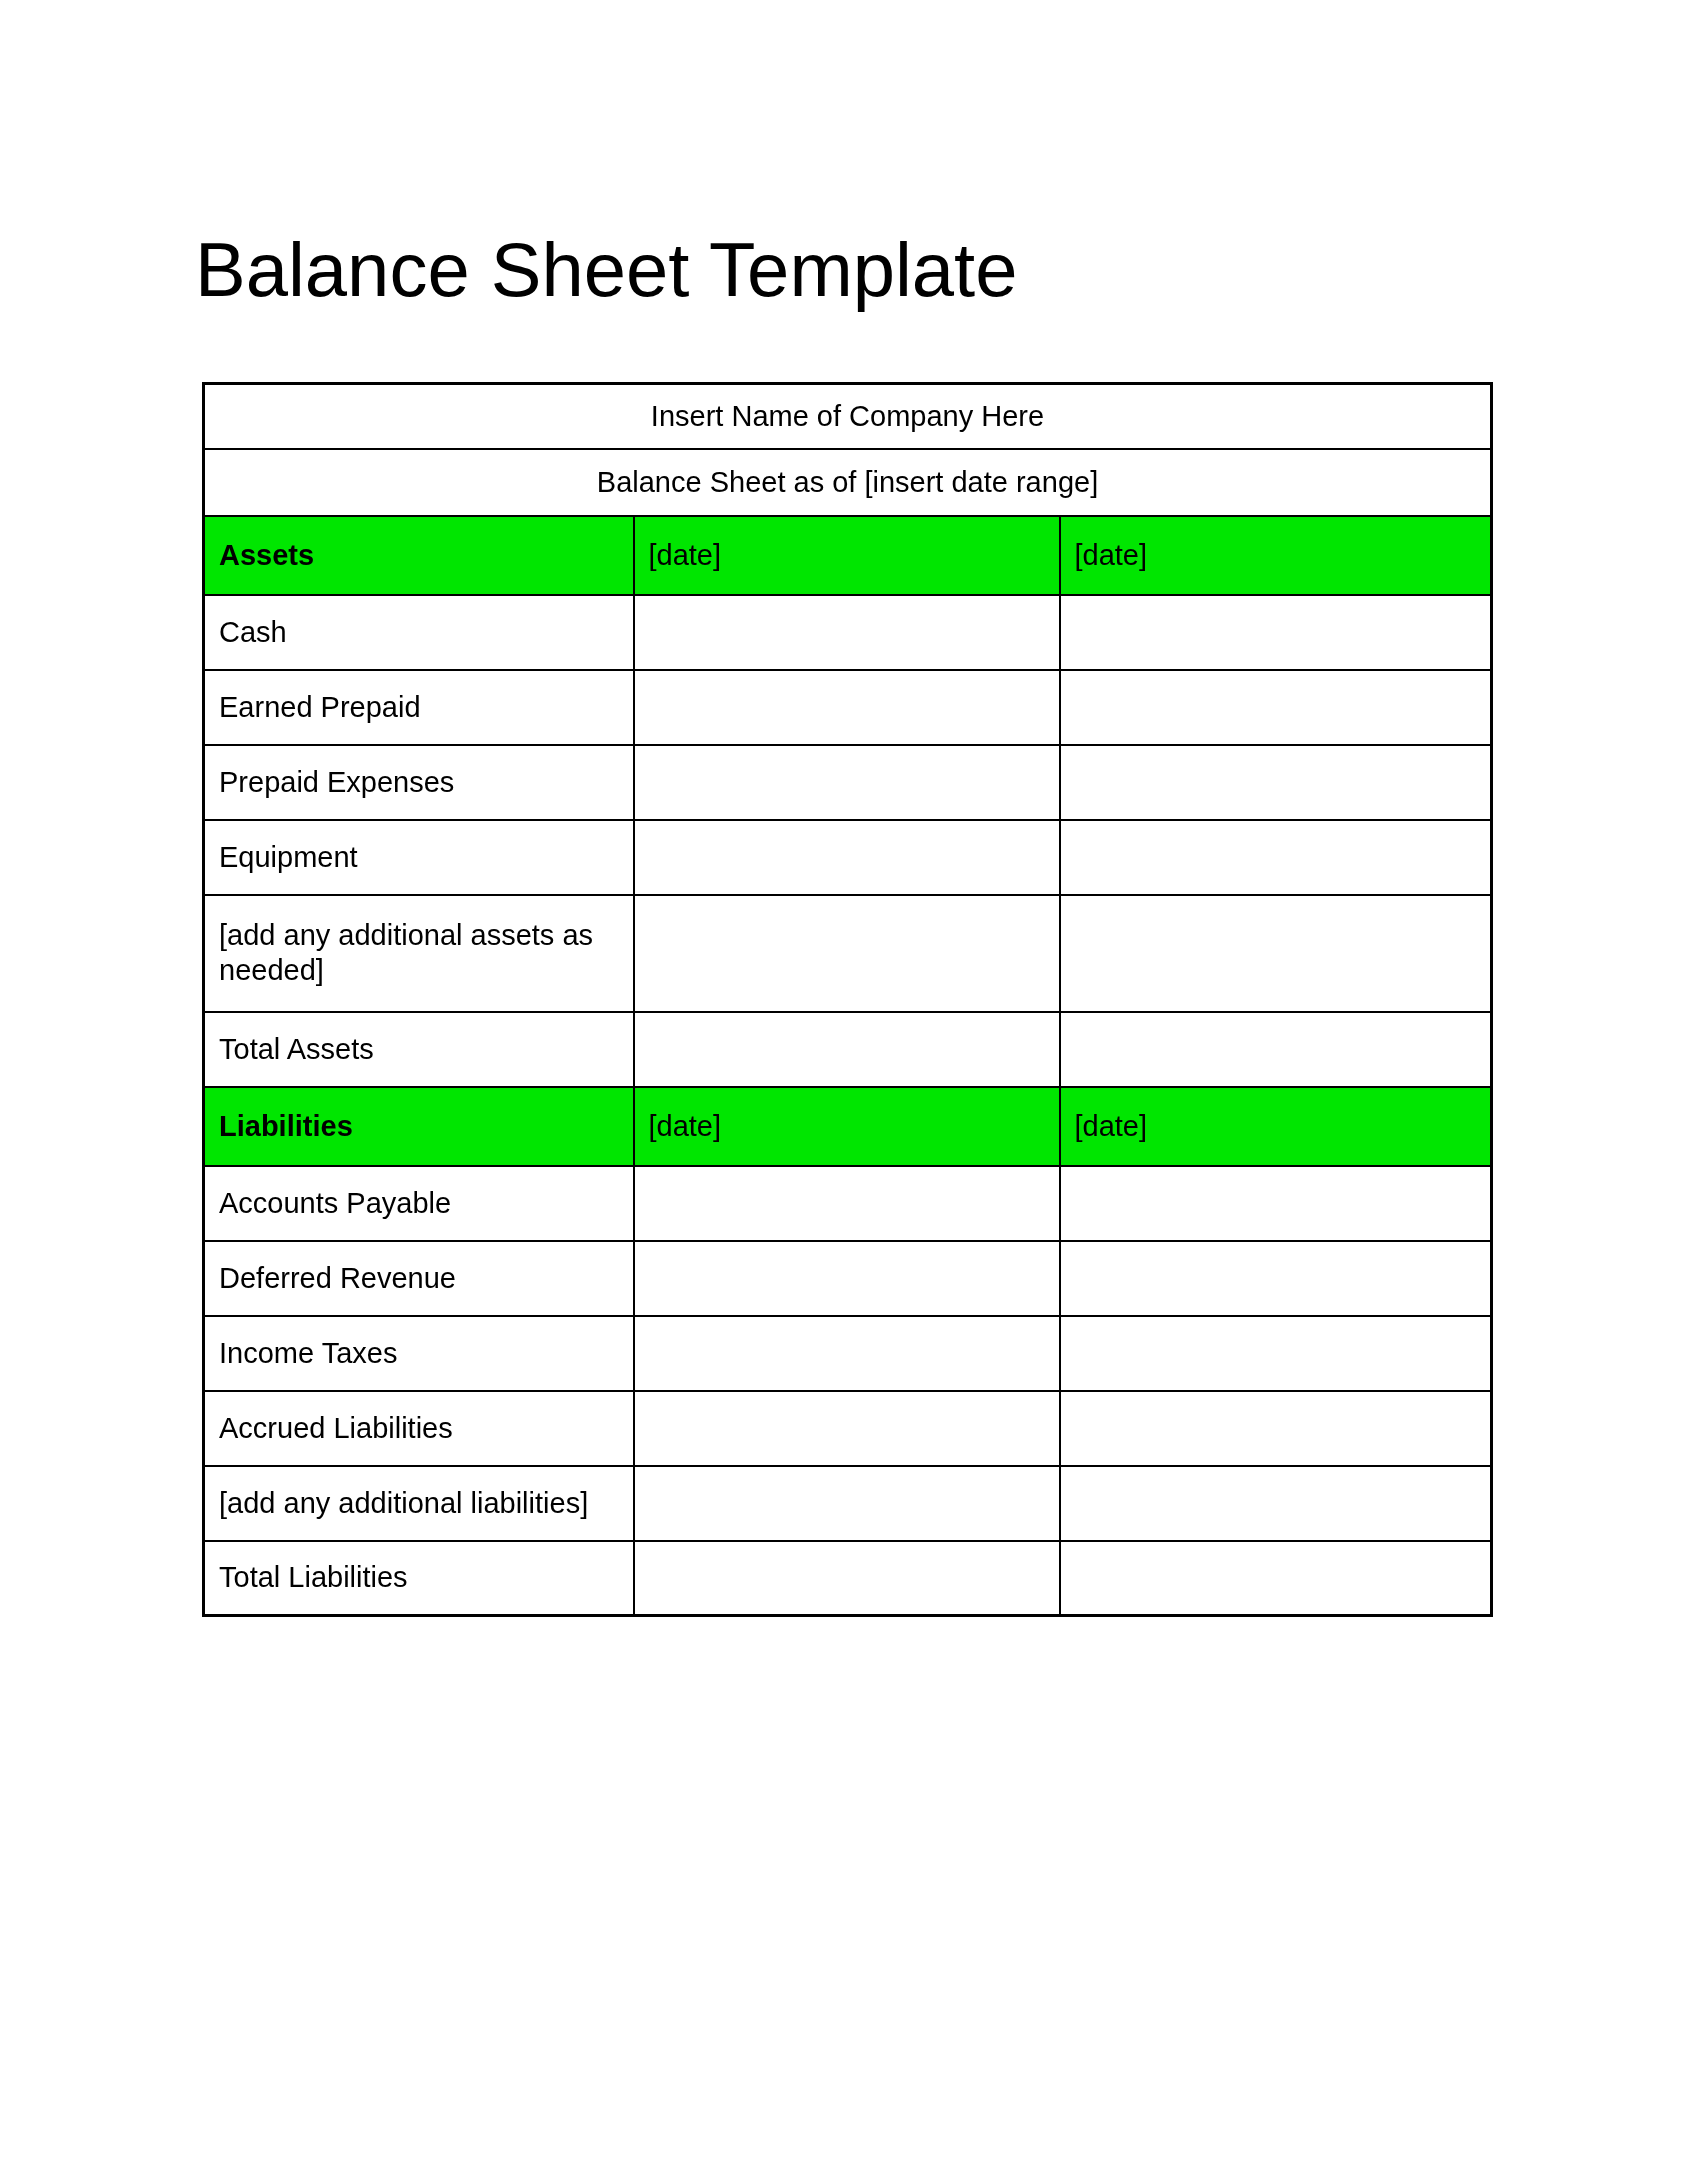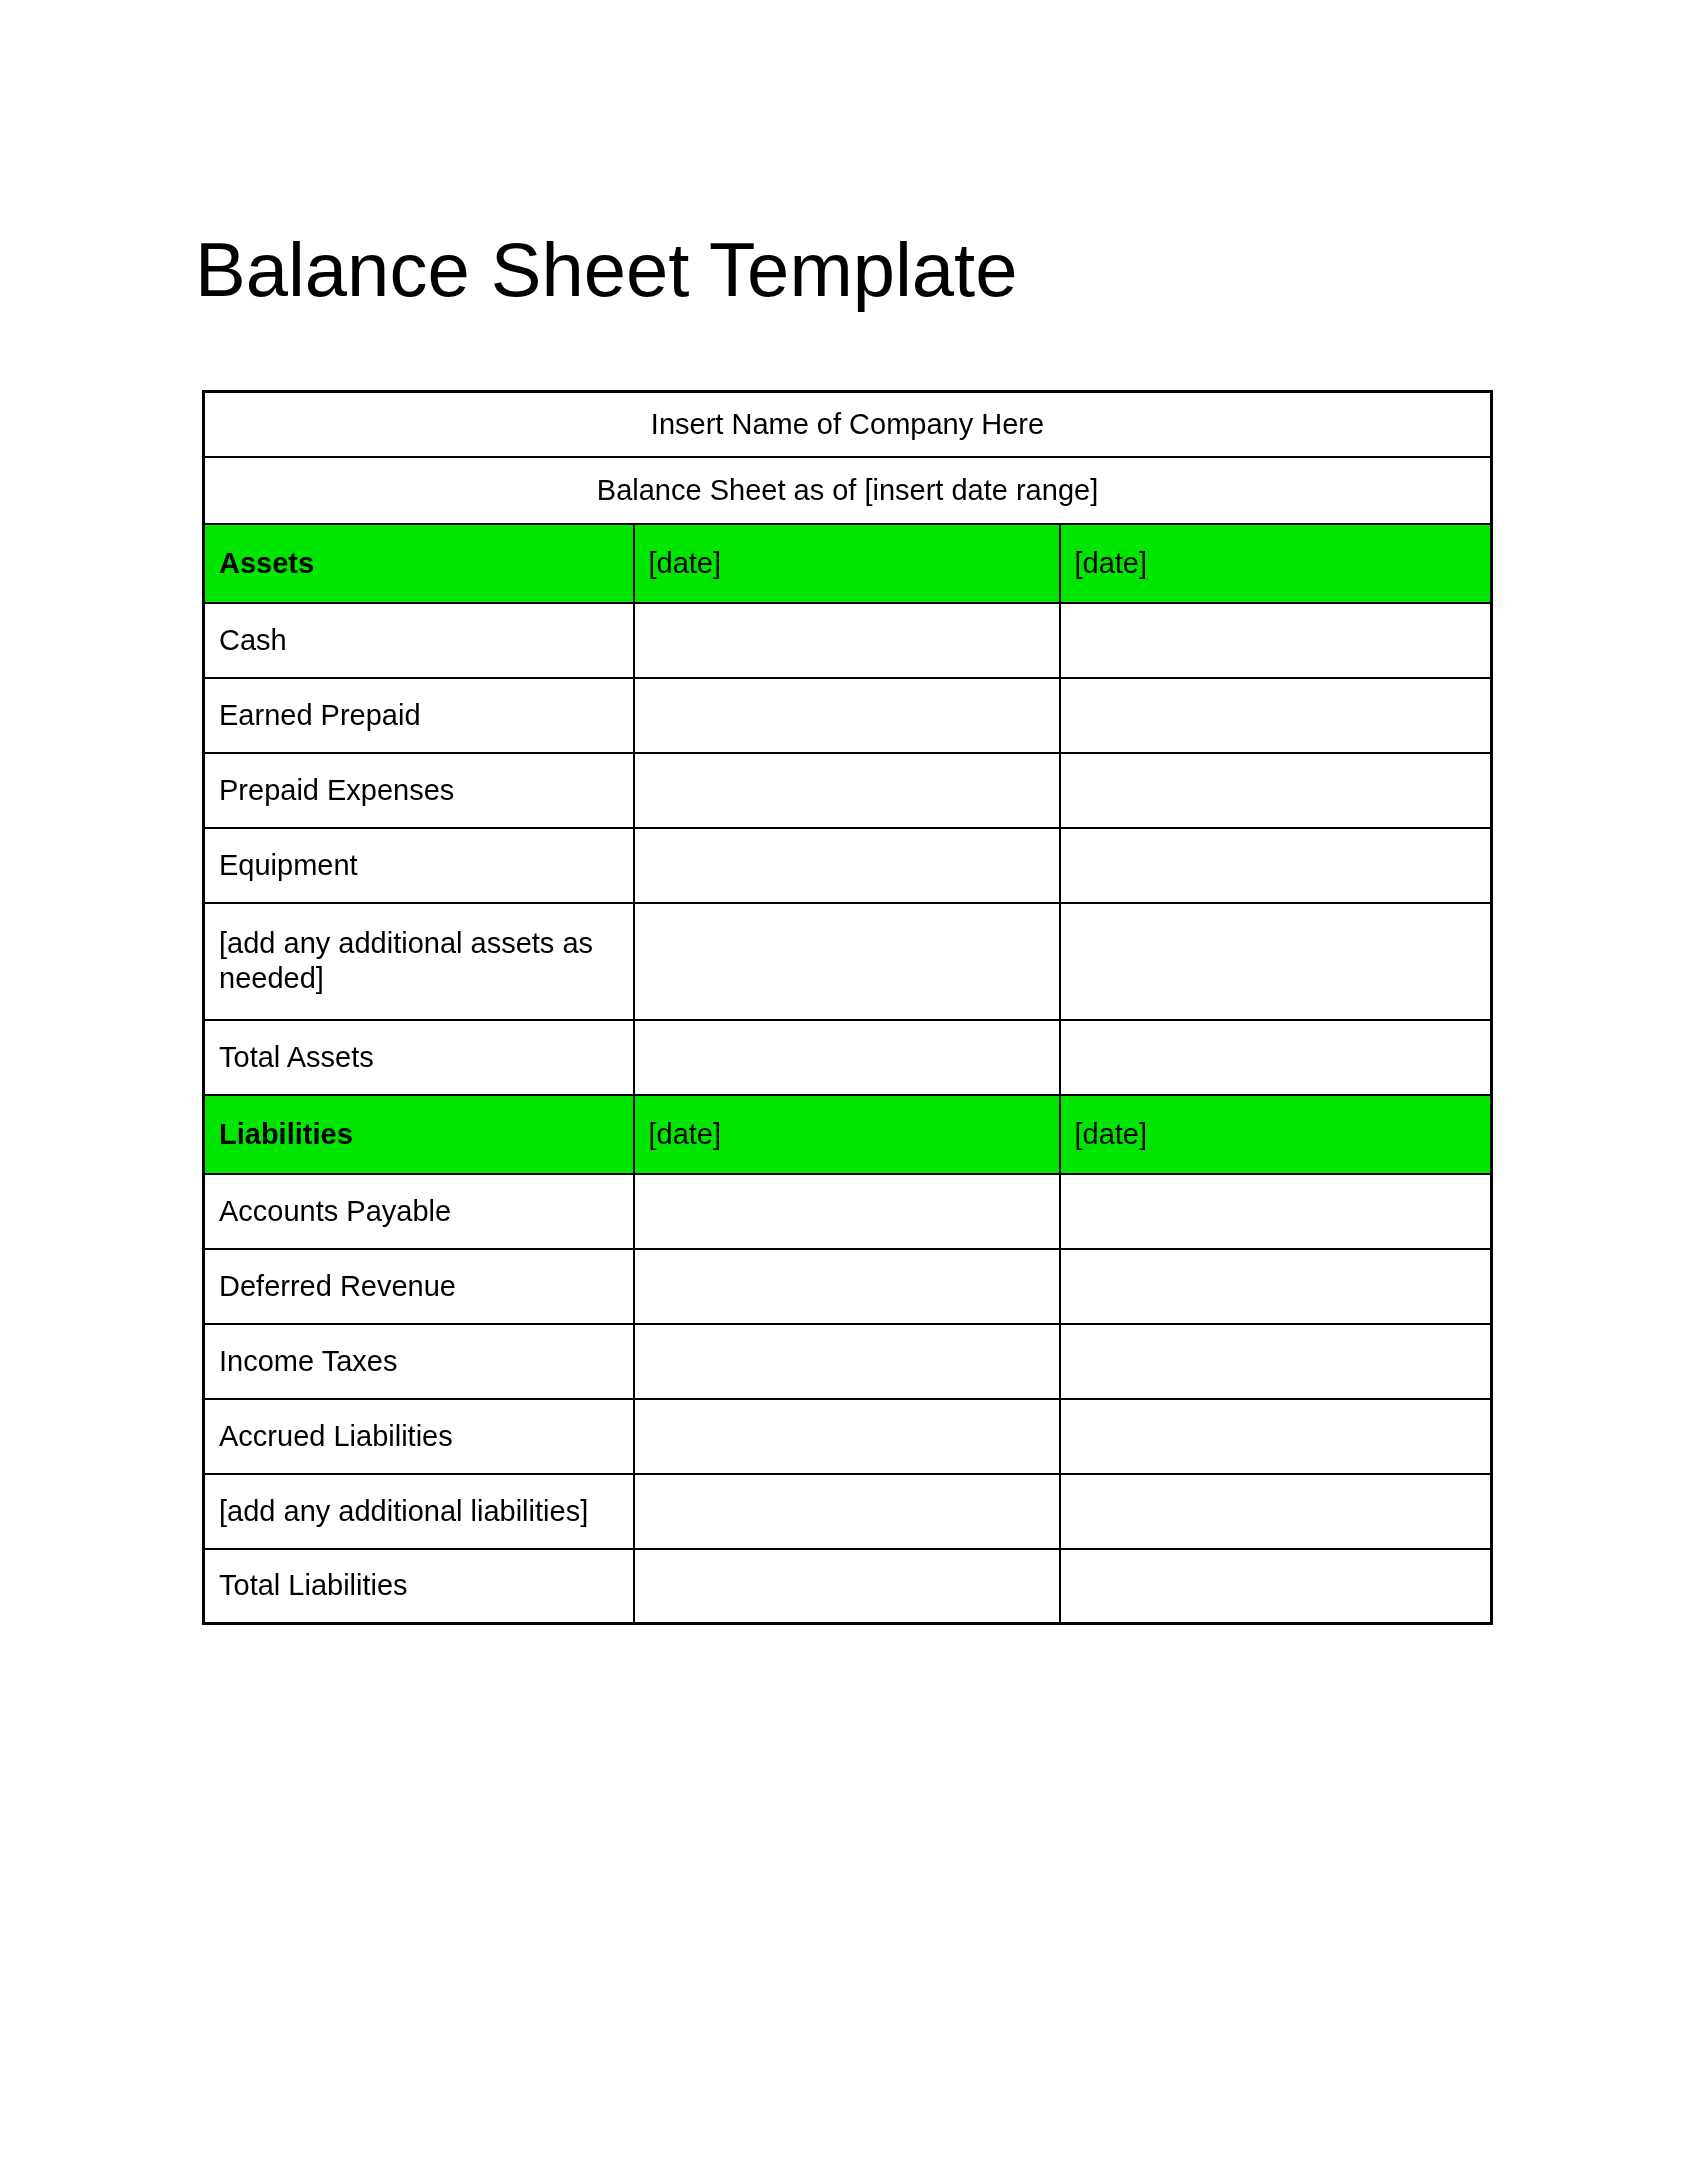--- a/index.html
+++ b/index.html
@@ -22,21 +22,20 @@
     margin-top: 28px;
   }
   table.bs-table {
     position: absolute;
     left: 202px;
     top: 382px;
     width: 1287px;
     border-collapse: collapse;
     table-layout: fixed;
     border: 3px solid #000000;
-    margin-top: 8px;
   }
   table.bs-table td {
     border: 2px solid #000000;
     font-size: 29px;
     line-height: 1.2;
     padding: 8px 14px;
     vertical-align: middle;
     height: 75px;
     overflow: hidden;
   }

